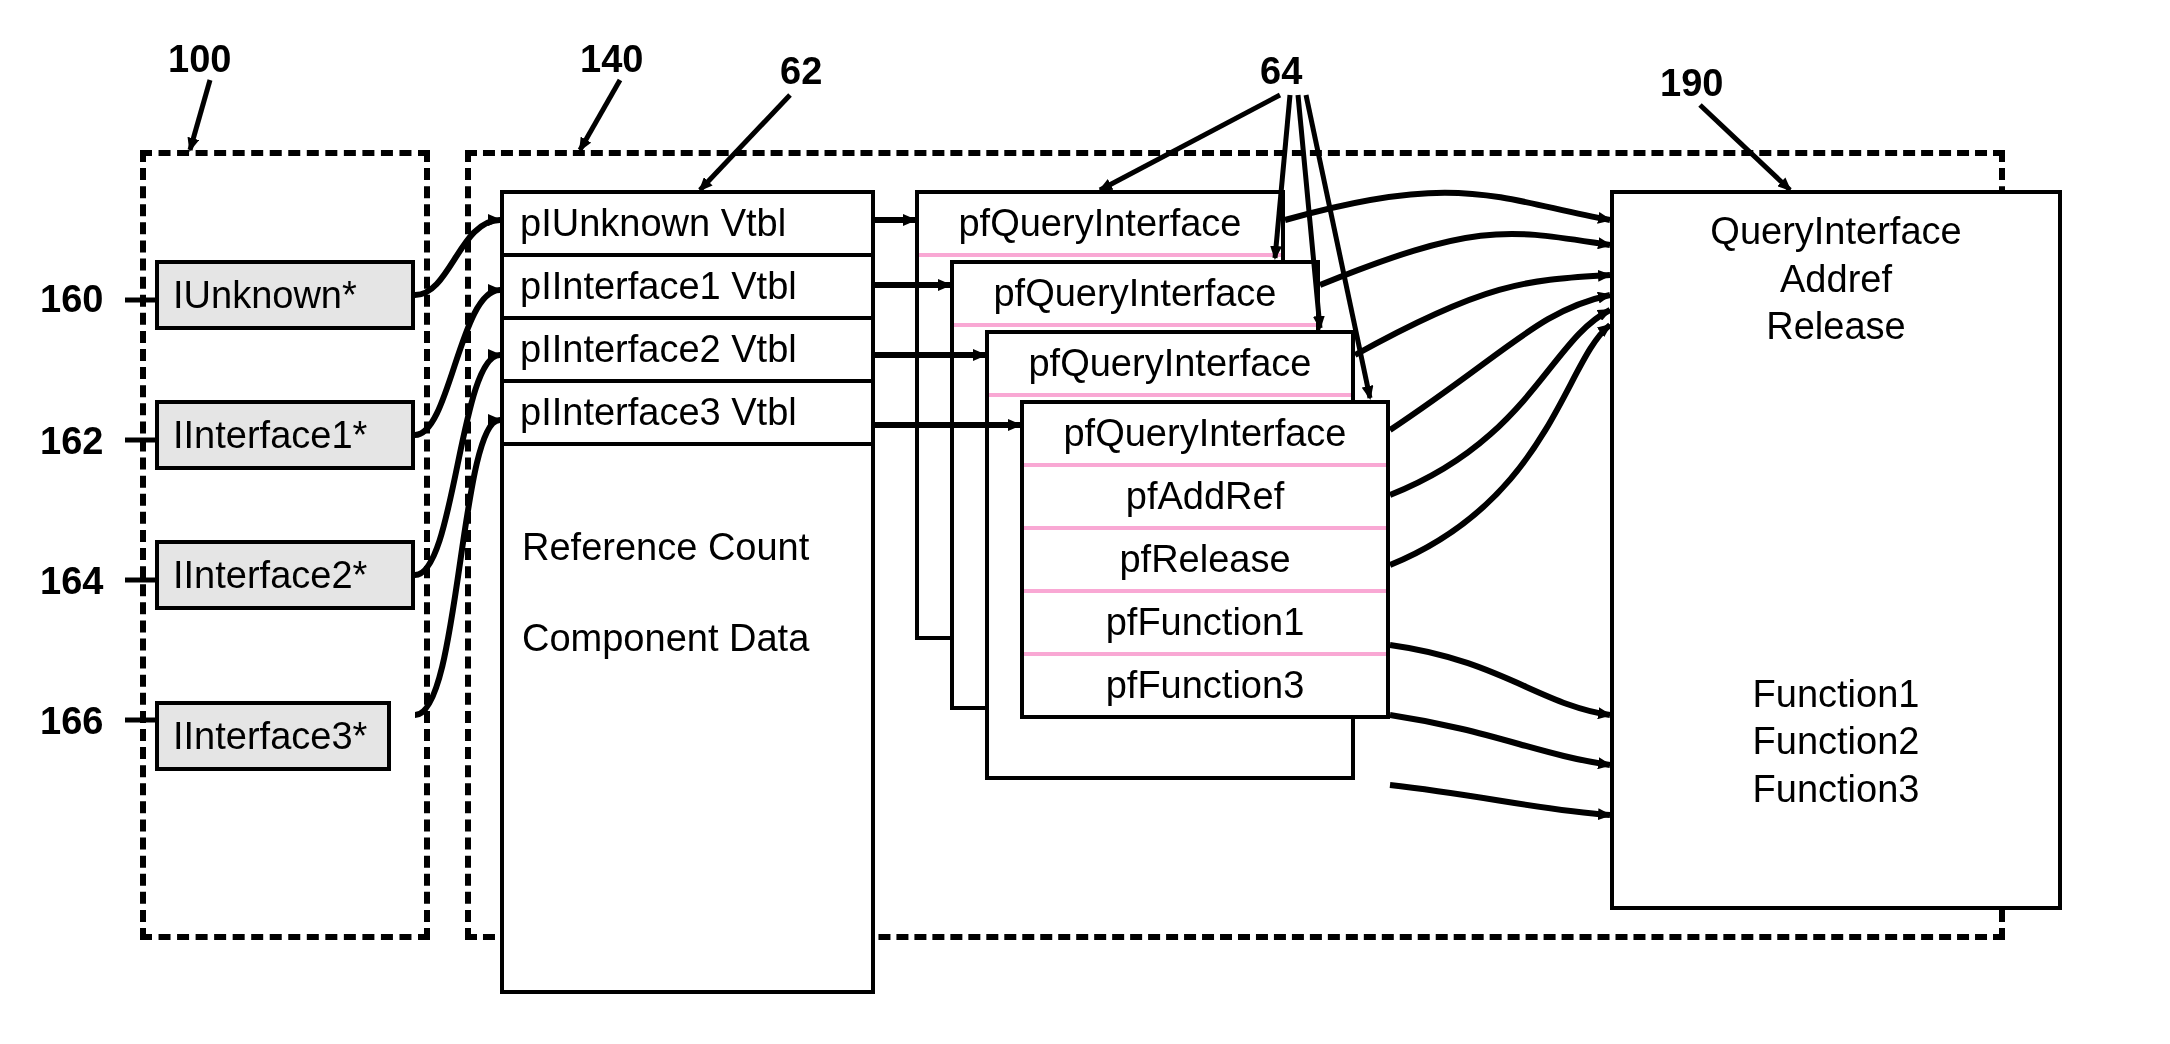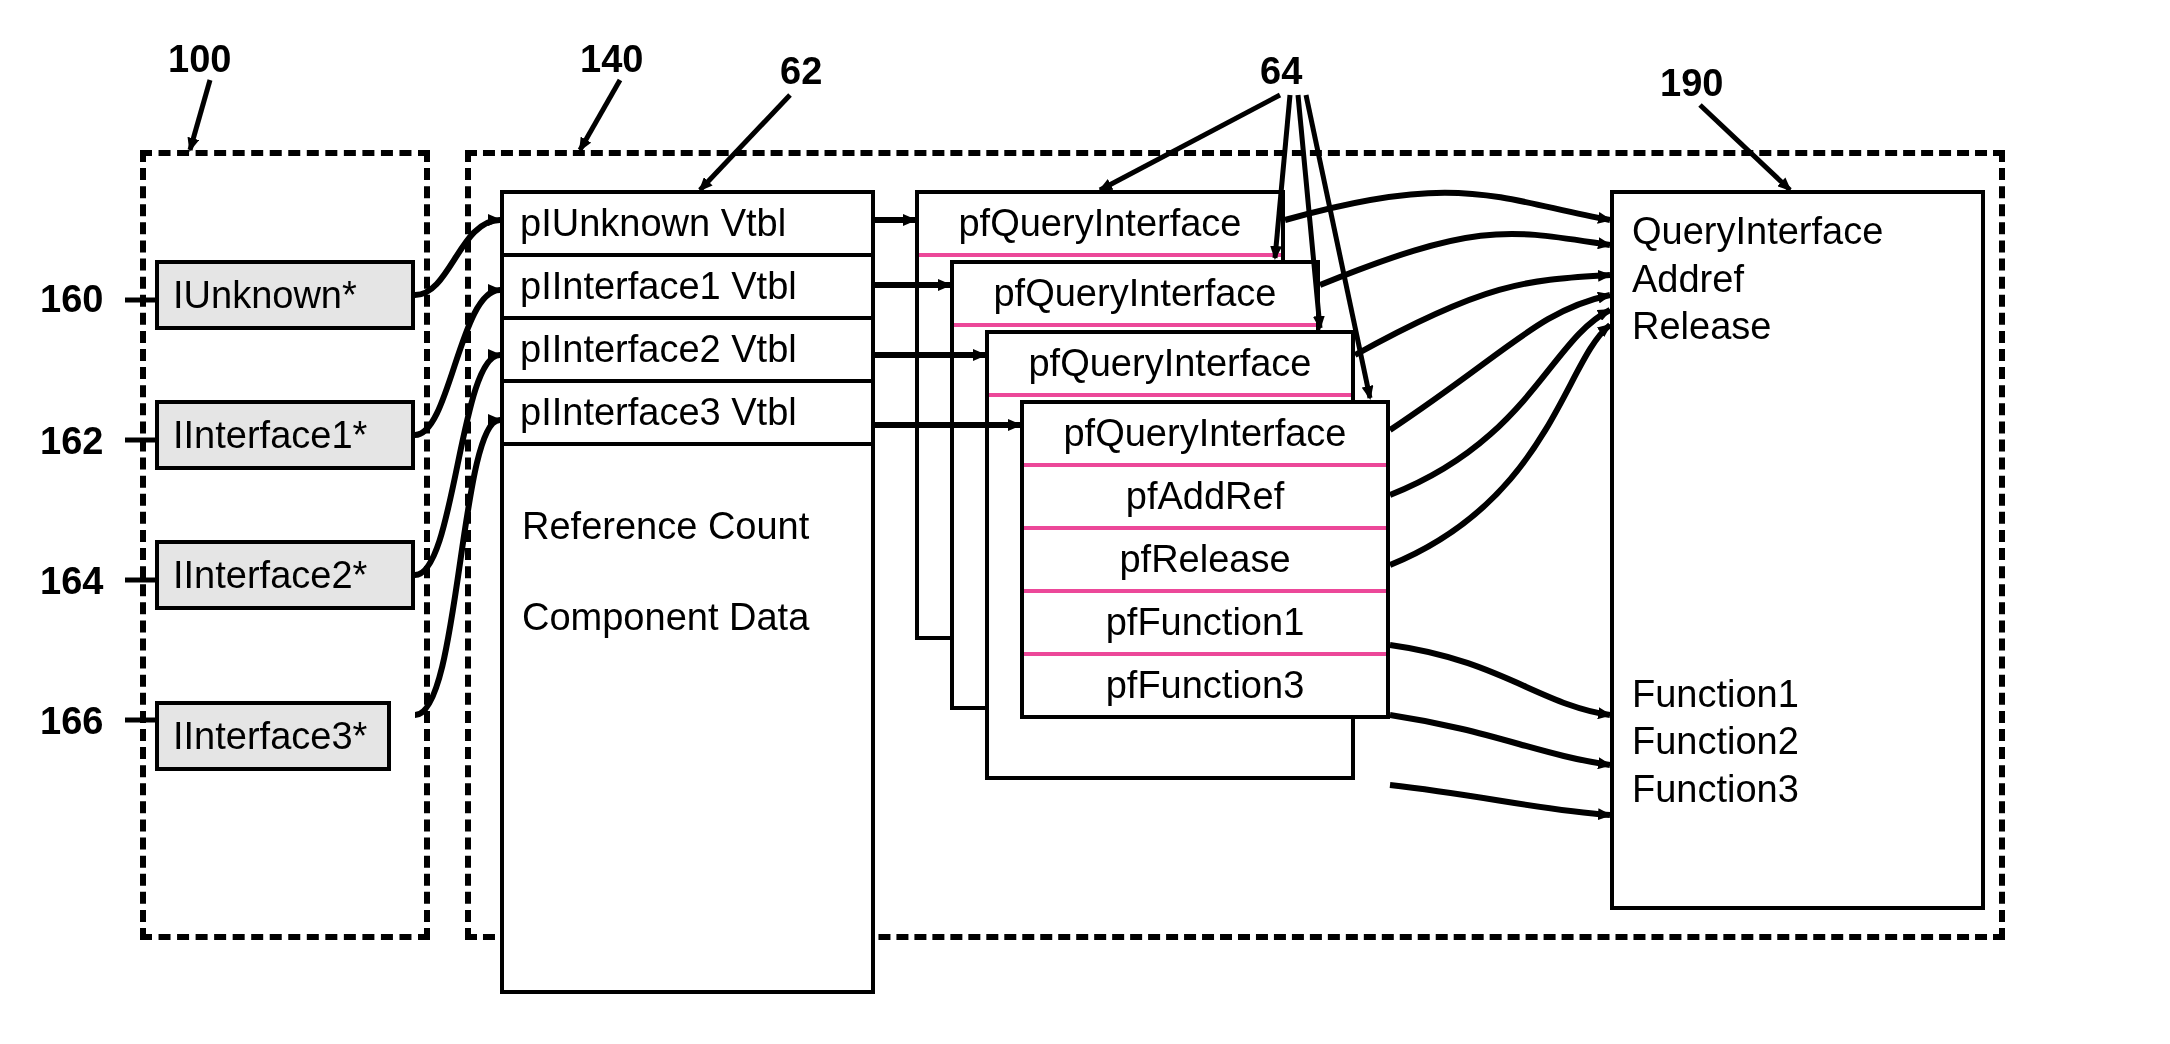--- a/index.html
+++ b/index.html
@@ -4,21 +4,21 @@
 <style>
 * { box-sizing: border-box; margin: 0; padding: 0; }
 body { font-family: Arial, sans-serif; background: #fff; padding: 20px; }
 .diagram { position: relative; width: 2170px; height: 1044px; }
 .label { position: absolute; font-size: 38px; font-weight: bold; }
 .dashed-box { position: absolute; border: 6px dashed #000; }
 .ptr-box { position: absolute; border: 4px solid #000; background: #e5e5e5; font-size: 38px; padding: 10px 14px; display: flex; align-items: center; }
 .table-box { position: absolute; border: 4px solid #000; background: #fff; }
 .table-row { border-bottom: 4px solid #000; font-size: 38px; padding: 8px 16px; }
 .table-row:last-child { border-bottom: none; }
-.vtbl-row { border-bottom: 4px solid #ec4899; font-size: 38px; padding: 8px 18px; text-align: center; }
+.vtbl-row { border-bottom: 4px solid #f9a8d4; font-size: 38px; padding: 8px 18px; text-align: center; }
 .stack-box { position: absolute; border: 4px solid #000; background: #fff; }
 .fn-box { position: absolute; border: 4px solid #000; background: #fff; font-size: 38px; padding: 14px 18px; line-height: 1.25; }
 svg.overlay { position: absolute; top: 0; left: 0; width: 2170px; height: 1044px; pointer-events: none; }
 </style>
 </head>
 <body>
 
 <div class="diagram">
 
   <div class="label" style="left:148px; top:18px;">100</div>
@@ -38,42 +38,42 @@
   <div class="ptr-box" style="left:135px; top:240px; width:260px; height:70px;">IUnknown*</div>
   <div class="ptr-box" style="left:135px; top:380px; width:260px; height:70px;">IInterface1*</div>
   <div class="ptr-box" style="left:135px; top:520px; width:260px; height:70px;">IInterface2*</div>
   <div class="ptr-box" style="left:135px; top:654px; width:236px; height:70px;margin-top:27px;">IInterface3*</div>
 
   <div class="table-box" style="left:480px; top:170px; width:375px; height:804px;">
     <div class="table-row">pIUnknown Vtbl</div>
     <div class="table-row">pIInterface1 Vtbl</div>
     <div class="table-row">pIInterface2 Vtbl</div>
     <div class="table-row">pIInterface3 Vtbl</div>
-    <div style="font-size:38px; padding: 59px 18px 8px;">Reference Count</div>
+    <div style="font-size:38px; padding: 80px 18px 8px;">Reference Count</div>
     <div style="font-size:38px; padding: 40px 18px 8px;">Component Data</div>
   </div>
 
   <div class="stack-box" style="left:895px; top:170px; width:370px; height:450px;">
     <div class="vtbl-row">pfQueryInterface</div>
   </div>
   <div class="stack-box" style="left:930px; top:240px; width:370px; height:450px;">
     <div class="vtbl-row">pfQueryInterface</div>
   </div>
   <div class="stack-box" style="left:965px; top:310px; width:370px; height:450px;">
     <div class="vtbl-row">pfQueryInterface</div>
   </div>
   <div class="stack-box" style="left:1000px; top:380px; width:370px;">
     <div class="vtbl-row">pfQueryInterface</div>
     <div class="vtbl-row">pfAddRef</div>
     <div class="vtbl-row">pfRelease</div>
     <div class="vtbl-row">pfFunction1</div>
     <div class="vtbl-row" style="border-bottom:none;">pfFunction3</div>
   </div>
 
-  <div class="fn-box" style="left:1590px; top:170px; width:375px; height:720px;">
+  <div class="fn-box" style="left:1590px; top:170px; width:452px; height:720px;text-align:center;">
     <div>QueryInterface</div>
     <div>Addref</div>
     <div>Release</div>
     <div style="height:320px;"></div>
     <div>Function1</div>
     <div>Function2</div>
     <div>Function3</div>
   </div>
 
   <svg class="overlay">

